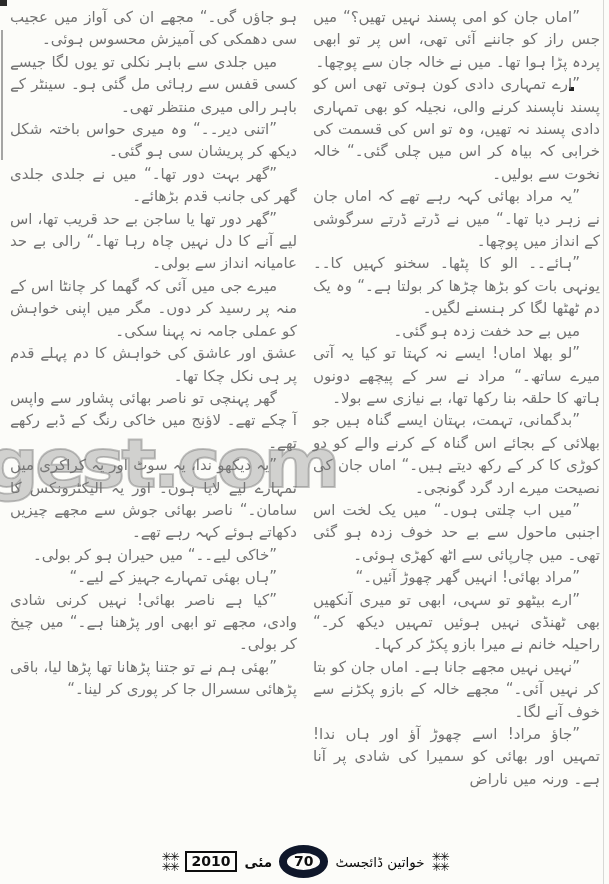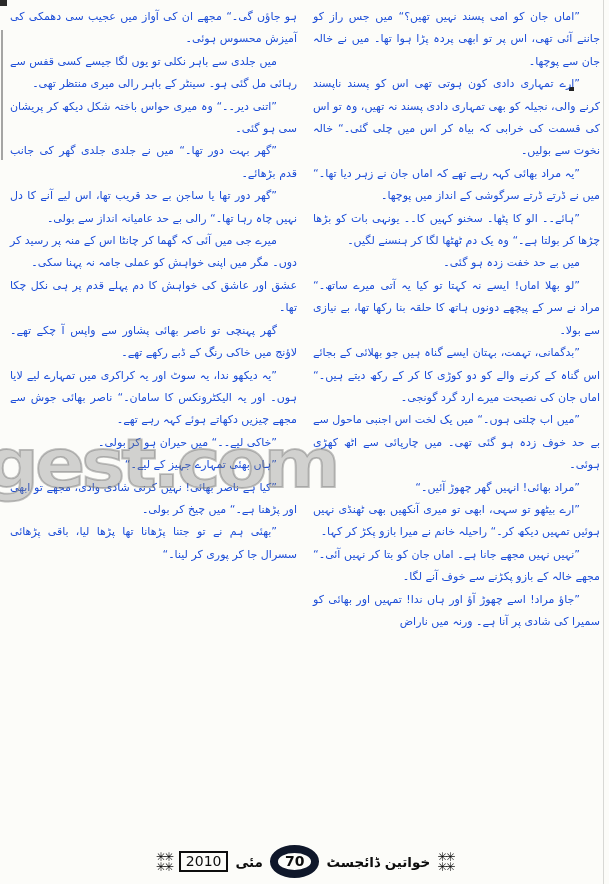--- a/index.html
+++ b/index.html
@@ -34,22 +34,22 @@
   }
   
   .columns{
     position:absolute;top:6px;left:9px;right:9px;height:842px;
     display:flex;direction:rtl;gap:16px;
     overflow:hidden;
   }
   .col{
     width:287px;
     direction:rtl;
-    color:#1d4ed8;
-    font-size:11px;
+    color:#737373;
+    font-size:15px;
     line-height:22.4px;
     text-align:justify;
   }
   .para{margin:0;}
   .para.indent{text-indent:20px;}
   
   .watermark{
     position:absolute;left:-14px;top:420px;width:340px;height:86px;
     font-family:"DejaVu Sans",sans-serif;
     font-size:74px;font-weight:bold;letter-spacing:-4px;
@@ -61,35 +61,35 @@
     z-index:5;
   }
   
   .footer{
     position:absolute;bottom:6px;left:0;right:0;
     display:flex;justify-content:center;align-items:center;
     direction:rtl;gap:7px;
     color:#0d0d0d;
   }
   .footer .magazine-title{
-    font-size:13.5px;font-weight:bold;
+    font-size:13.5px;font-weight:normal;
   }
   .footer .page-oval{
     border:8px solid #0f172a;border-radius:50%;
     padding:0 7px 1px 7px;
     font-size:14px;font-weight:bold;
     direction:ltr;
   }
   .footer .month-label{
     font-size:13.5px;font-weight:bold;
   }
   .footer .year-box{
     border:2px solid #0d0d0d;
     padding:0 5px 1px 5px;
-    font-size:14px;font-weight:normal;
+    font-size:14px;font-weight:bold;
     direction:ltr;
   }
   .orn{
     display:inline-block;
     font-size:12px;line-height:10px;letter-spacing:-2px;
     text-align:center;color:#0d0d0d;
   }
 </style>
 </head>
 <body>

